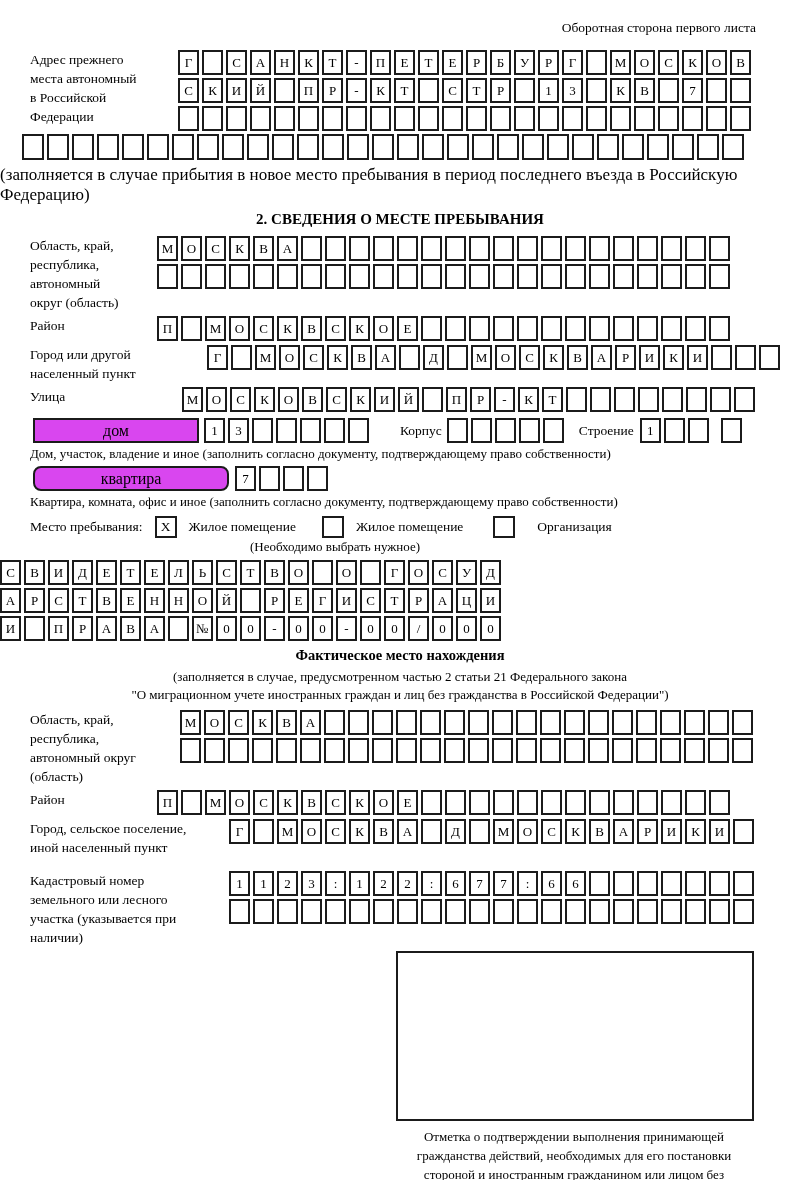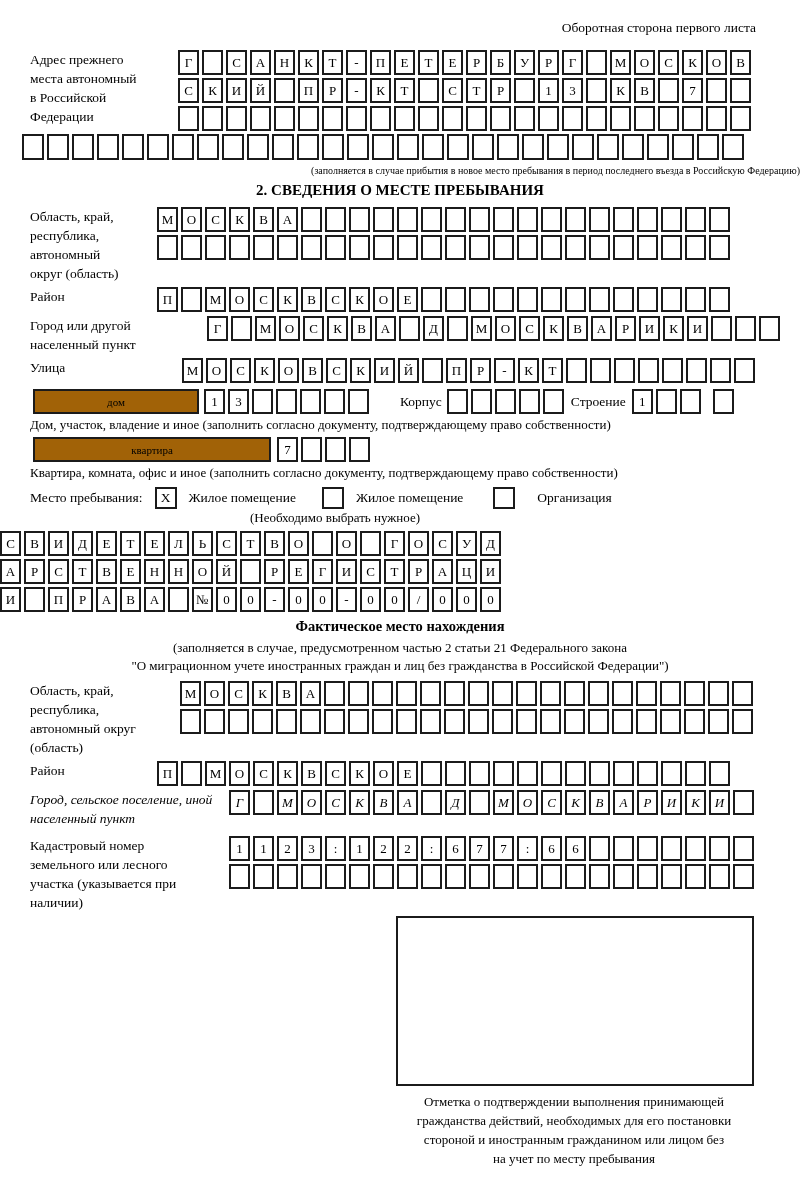--- a/index.html
+++ b/index.html
@@ -11,24 +11,24 @@
   .frow{display:flex;align-items:flex-start;}
   .flabel{box-sizing:border-box;flex:none;padding-left:30px;font-size:13.5px;line-height:19px;}
   .rowstack{display:flex;flex-direction:column;gap:3px;}
   .cells{display:flex;flex:none;}
   .cell{
     flex:none;width:17px;height:21px;border:2px solid #1b1b1b;margin-right:3px;
     display:inline-flex;align-items:center;justify-content:center;
     font-size:13px;line-height:21px;background:#fff;
   }
   .big .cell{width:18px;height:22px;}
-  .center-note{text-align:right;font-size:10px;margin-top:5px;}
+  .center-note{text-align:left;font-size:17px;margin-top:5px;}
   .sec-title{text-align:center;font-weight:bold;font-size:15px;margin-top:6px;}
   .sub-title{text-align:center;font-weight:bold;font-size:14.5px;margin-top:6px;}
-  .wbox{box-sizing:border-box;height:25px;border:2px solid #1b1b1b;display:flex;align-items:center;justify-content:center;font-size:11px;flex:none;background:#a16207;}
+  .wbox{box-sizing:border-box;height:25px;border:2px solid #1b1b1b;display:flex;align-items:center;justify-content:center;font-size:16px;flex:none;background:#d946ef;}
   .inline-label{font-size:13.5px;line-height:25px;flex:none;}
   .caption{font-size:13px;margin:3px 0 0 30px;}
   .stay{display:flex;align-items:center;margin:6px 0 0 30px;}
   .stay-label{font-size:13.5px;flex:none;}
   .cbox{
     flex:none;width:18px;height:18px;border:2px solid #1b1b1b;
     display:inline-flex;align-items:center;justify-content:center;
     font-size:13.5px;background:#fff;
   }
   .opt{font-size:13.5px;flex:none;}
@@ -322,32 +322,32 @@
         <span class="cell"></span>
       </div>
     <div class="inline-label" style="margin-left:28px;">Корпус</div>
     <div class="cells" style="margin-left:5px;">
         <span class="cell"></span>
         <span class="cell"></span>
         <span class="cell"></span>
         <span class="cell"></span>
         <span class="cell"></span>
       </div>
-    <div class="inline-label" style="margin-left:4px;text-align:right;">Строение</div>
+    <div class="inline-label" style="margin-left:12px;text-align:right;">Строение</div>
     <div class="cells st-cells" style="margin-left:6px;">
         <span class="cell">1</span>
         <span class="cell"></span>
         <span class="cell"></span>
         <span class="cell"></span>
       </div>
   </div>
   <div class="caption">Дом, участок, владение и иное (заполнить согласно документу, подтверждающему право собственности)</div>
 
   <div class="frow" style="margin-top:4px;align-items:center;">
-    <div class="wbox" style="width:238px;margin-left:33px;">квартира</div>
+    <div class="wbox" style="width:196px;margin-left:33px;border-radius:8px;">квартира</div>
     <div class="cells" style="margin-left:6px;">
         <span class="cell">7</span>
         <span class="cell"></span>
         <span class="cell"></span>
         <span class="cell"></span>
       </div>
   </div>
   <div class="caption">Квартира, комната, офис и иное (заполнить согласно документу, подтверждающему право собственности)</div>
 
   <div class="stay">
@@ -520,21 +520,21 @@
         <span class="cell"></span>
         <span class="cell"></span>
         <span class="cell"></span>
         <span class="cell"></span>
         <span class="cell"></span>
         <span class="cell"></span>
         <span class="cell"></span>
       </div>
   </div>
 
-  <div class="frow" style="margin-top:4px;font-style:italic;">
+  <div class="frow" style="margin-top:4px;">
     <div class="flabel" style="width:229px;padding-right:14px;">Город, сельское поселение, иной населенный пункт</div>
     <div class="cells">
         <span class="cell">Г</span>
         <span class="cell"></span>
         <span class="cell">М</span>
         <span class="cell">О</span>
         <span class="cell">С</span>
         <span class="cell">К</span>
         <span class="cell">В</span>
         <span class="cell">А</span>
@@ -548,21 +548,21 @@
         <span class="cell">В</span>
         <span class="cell">А</span>
         <span class="cell">Р</span>
         <span class="cell">И</span>
         <span class="cell">К</span>
         <span class="cell">И</span>
         <span class="cell"></span>
       </div>
   </div>
 
-  <div class="frow" style="margin-top:8px;">
+  <div class="frow" style="margin-top:14px;">
     <div class="flabel" style="width:229px;padding-right:40px;">Кадастровый номер земельного или лесного участка (указывается при наличии)</div>
     <div class="rowstack">
       <div class="cells">
           <span class="cell">1</span>
           <span class="cell">1</span>
           <span class="cell">2</span>
           <span class="cell">3</span>
           <span class="cell">:</span>
           <span class="cell">1</span>
           <span class="cell">2</span>

